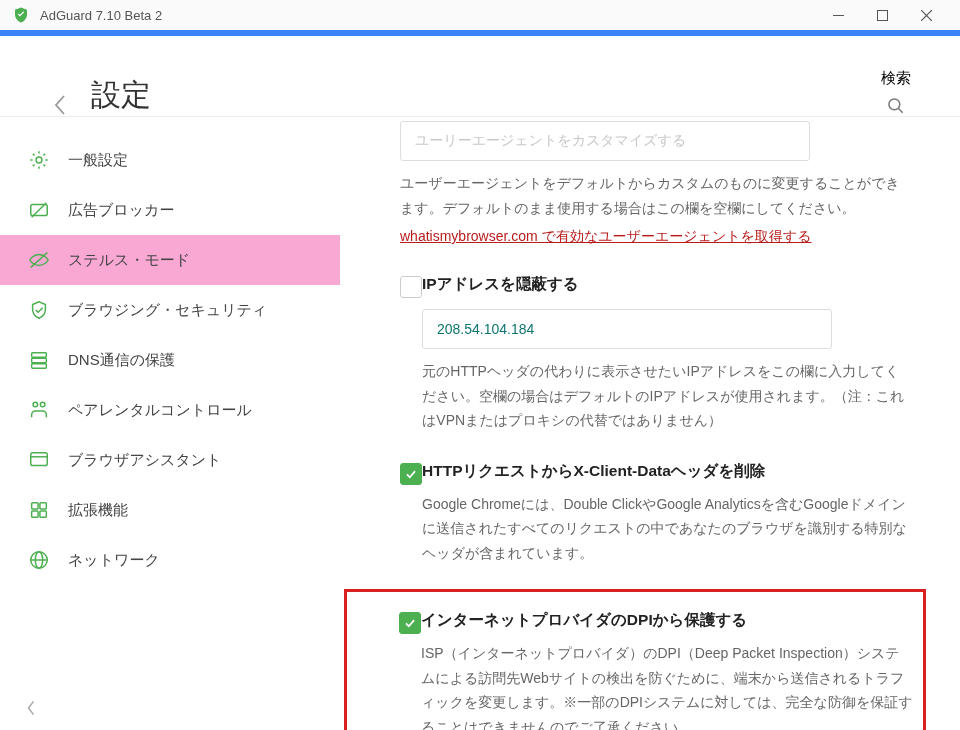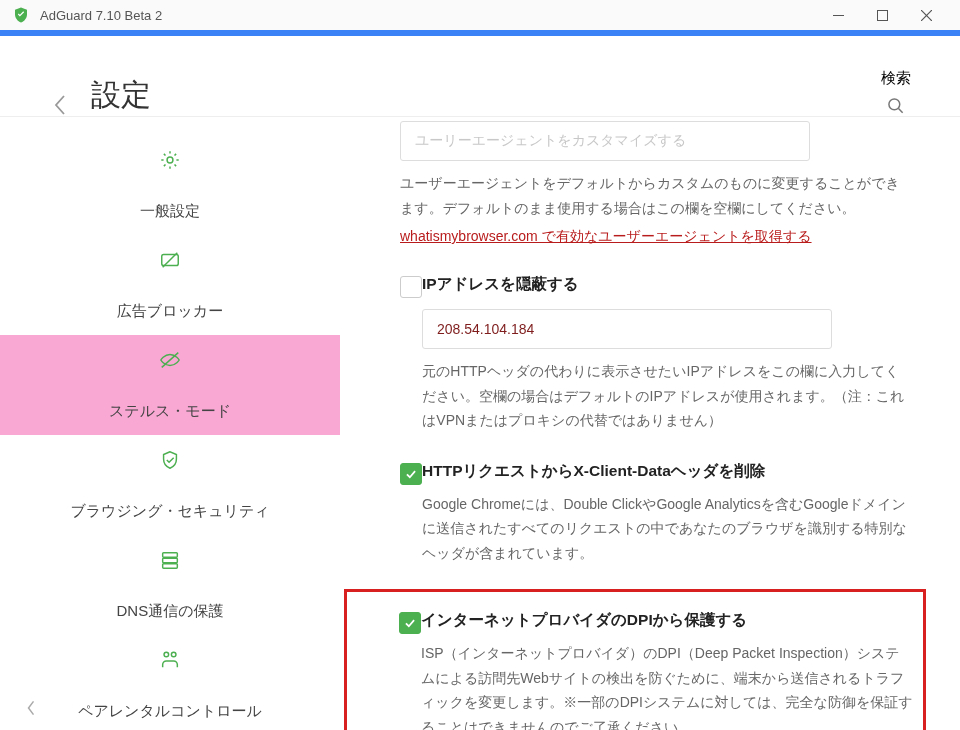--- a/index.html
+++ b/index.html
@@ -61,24 +61,23 @@
   }
   .sidebar {
     width: 340px;
     padding: 18px 0;
     position: relative;
   }
   .side-item {
     display: flex;
     align-items: center;
     padding: 14px 28px;
-    gap: 31px;
+    gap: 18px;
     color: #444;
     font-size: 15px;
-    flex-direction: column;
   }
   .side-item.active { background: #f9a8d4; }
   .side-icon { width: 22px; height: 22px; display: flex; align-items:center; justify-content:center; color:#4caf50; }
   .collapse-btn {
     position: absolute;
     bottom: 12px; left: 24px;
     width: 20px; height: 20px;
     color: #999;
   }
   .content {
@@ -303,21 +302,21 @@
       <div class="desc">ユーザーエージェントをデフォルトからカスタムのものに変更することができます。デフォルトのまま使用する場合はこの欄を空欄にしてください。</div>
       <a class="link">whatismybrowser.com で有効なユーザーエージェントを取得する</a>
 
       
       <div class="row">
         <div class="checkbox"></div>
         <div class="row-body">
           <div class="row-title">IPアドレスを隠蔽する</div>
           <div style="height:14px"></div>
           <div class="field-input">
-            <span style="color:#7f1d1d;">208.54.104.184</span>
+            <span style="color:#0f766e;">208.54.104.184</span>
           </div>
           <div class="desc">元のHTTPヘッダの代わりに表示させたいIPアドレスをこの欄に入力してください。空欄の場合はデフォルトのIPアドレスが使用されます。（注：これはVPNまたはプロキシの代替ではありません）</div>
         </div>
       </div>
 
       
       <div class="row">
         <div class="checkbox checked">
           <svg width="14" height="14" viewBox="0 0 24 24">
               <polyline points="5,12.5 10,17.5 19,7" fill="none" stroke="#fff" stroke-width="3"></polyline>

